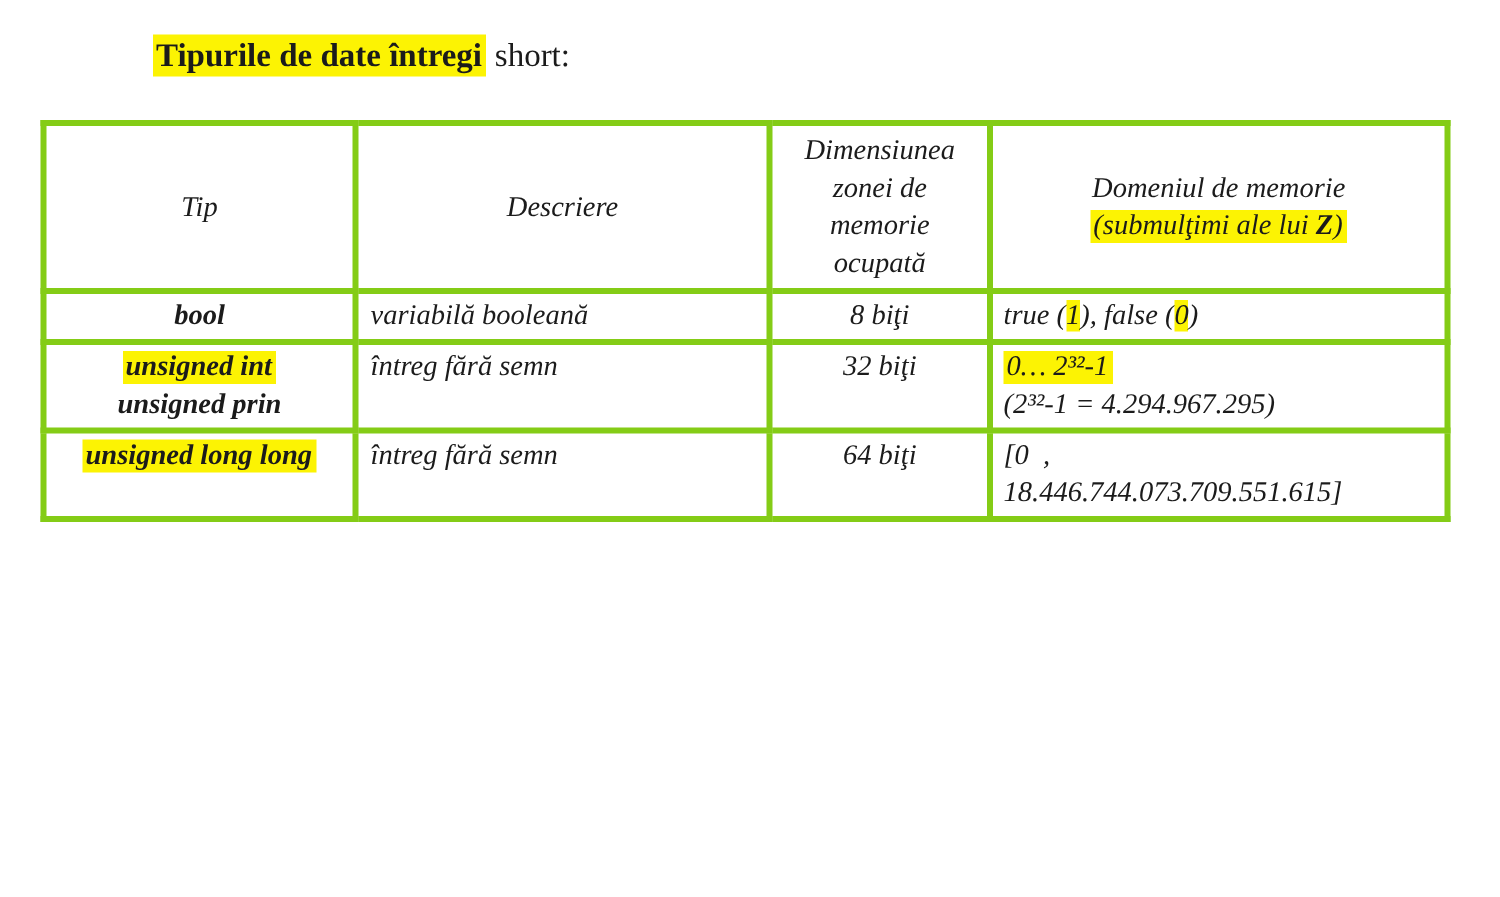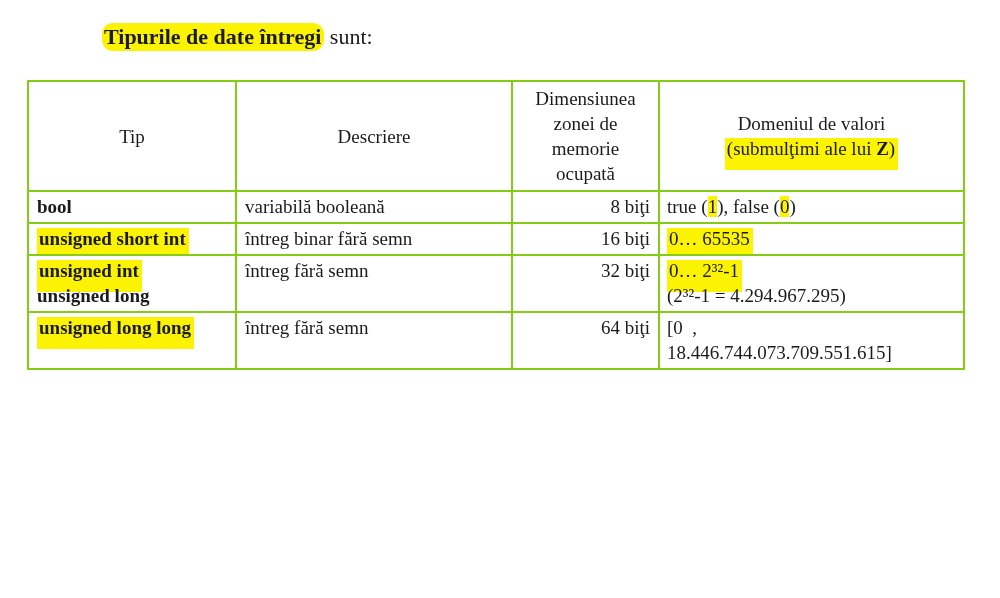--- a/index.html
+++ b/index.html
@@ -4,84 +4,78 @@
 <style>
   html,body { margin:0; padding:0; }
   body {
     width:1000px; height:598px; background:#ffffff; overflow:hidden;
     font-family:"Liberation Serif", serif; color:#1b1b1b; position:relative;
   }
   .title {
     position:absolute; left:102px; top:24px; font-size:22px; white-space:nowrap;
   }
   .hl { background:#fcf303; }
-  .title .hl-title { background:#fcf303; font-weight:bold; padding:1px 3px 2px 2px;border-radius:11px; }
+  .title .hl-title { background:#fcf303; font-weight:bold; padding:1px 3px 2px 2px; }
   table.doc-table {
     position:absolute; left:27px; top:80px; width:936px;
     border-collapse:collapse; table-layout:fixed;
     font-size:19px; line-height:25px;
   }
   .doc-table td, .doc-table th {
-    border:2px solid #84cc16; vertical-align:top;
-    padding:2px 8px 3px 8px; overflow:hidden;
+    border:4px solid #84cc16; vertical-align:top;
+    padding:2px 8px 3px 8px; overflow:hidden;font-style:italic;
   }
   .doc-table th {
     font-weight:normal; text-align:center; vertical-align:middle; padding:4px 6px;
   }
   th.h-size { padding:4px 16px; }
-  td.c-tip { font-weight:bold; }
-  td.c-size { text-align:right; }
+  td.c-tip { font-weight:bold;text-align:center; }
+  td.c-size { text-align:center; }
   td.c-desc { padding-right:34px; }
   td.c-range { padding-left:7px; }
-  .hl-pad { padding:0 3px 11px 2px; }
+  .hl-pad { padding:0 3px 1px 2px; }
 </style>
 </head>
 <body>
 
-<div class="title"><span class="hl-title">Tipurile de date întregi</span><span> sunt:</span></div>
+<div class="title"><span class="hl-title">Tipurile de date întregi</span><span> short:</span></div>
 
 <table class="doc-table">
   <colgroup>
     <col style="width:208px">
       <col style="width:276px">
       <col style="width:147px">
       <col style="width:305px">
   </colgroup>
   <tbody>
       <tr style="height:100px">
     <th>Tip</th>
     <th>Descriere</th>
     <th class="h-size">Dimensiunea zonei de memorie ocupată</th>
     <th>
-      <div>Domeniul de valori</div>
+      <div>Domeniul de memorie</div>
       <div><span class="hl hl-pad"><span>(submulţimi ale lui </span><b>Z</b><span>)</span></span></div>
     </th>
   </tr>
 
   <tr style="height:29px">
     <td class="c-tip">bool</td>
     <td class="c-desc">variabilă booleană</td>
     <td class="c-size">8 biţi</td>
     <td class="c-range"><span>true (</span><span class="hl">1</span><span>), false (</span><span class="hl">0</span><span>)</span></td>
   </tr>
 
 
 
-  <tr style="height:28px">
-    <td class="c-tip"><span class="hl hl-pad">unsigned short int</span></td>
-    <td class="c-desc">întreg binar fără semn</td>
-    <td class="c-size">16 biţi</td>
-    <td class="c-range"><span class="hl hl-pad">0… 65535</span></td>
-  </tr>
 
 
   <tr style="height:54px">
     <td class="c-tip">
       <div><span class="hl hl-pad">unsigned int</span></div>
-      <div>unsigned long</div>
+      <div>unsigned prin</div>
     </td>
     <td class="c-desc">întreg fără semn</td>
     <td class="c-size">32 biţi</td>
     <td class="c-range">
       <div><span class="hl hl-pad">0… 2³²-1</span></div>
       <div>(2³²-1 = 4.294.967.295)</div>
     </td>
   </tr>
 
 

